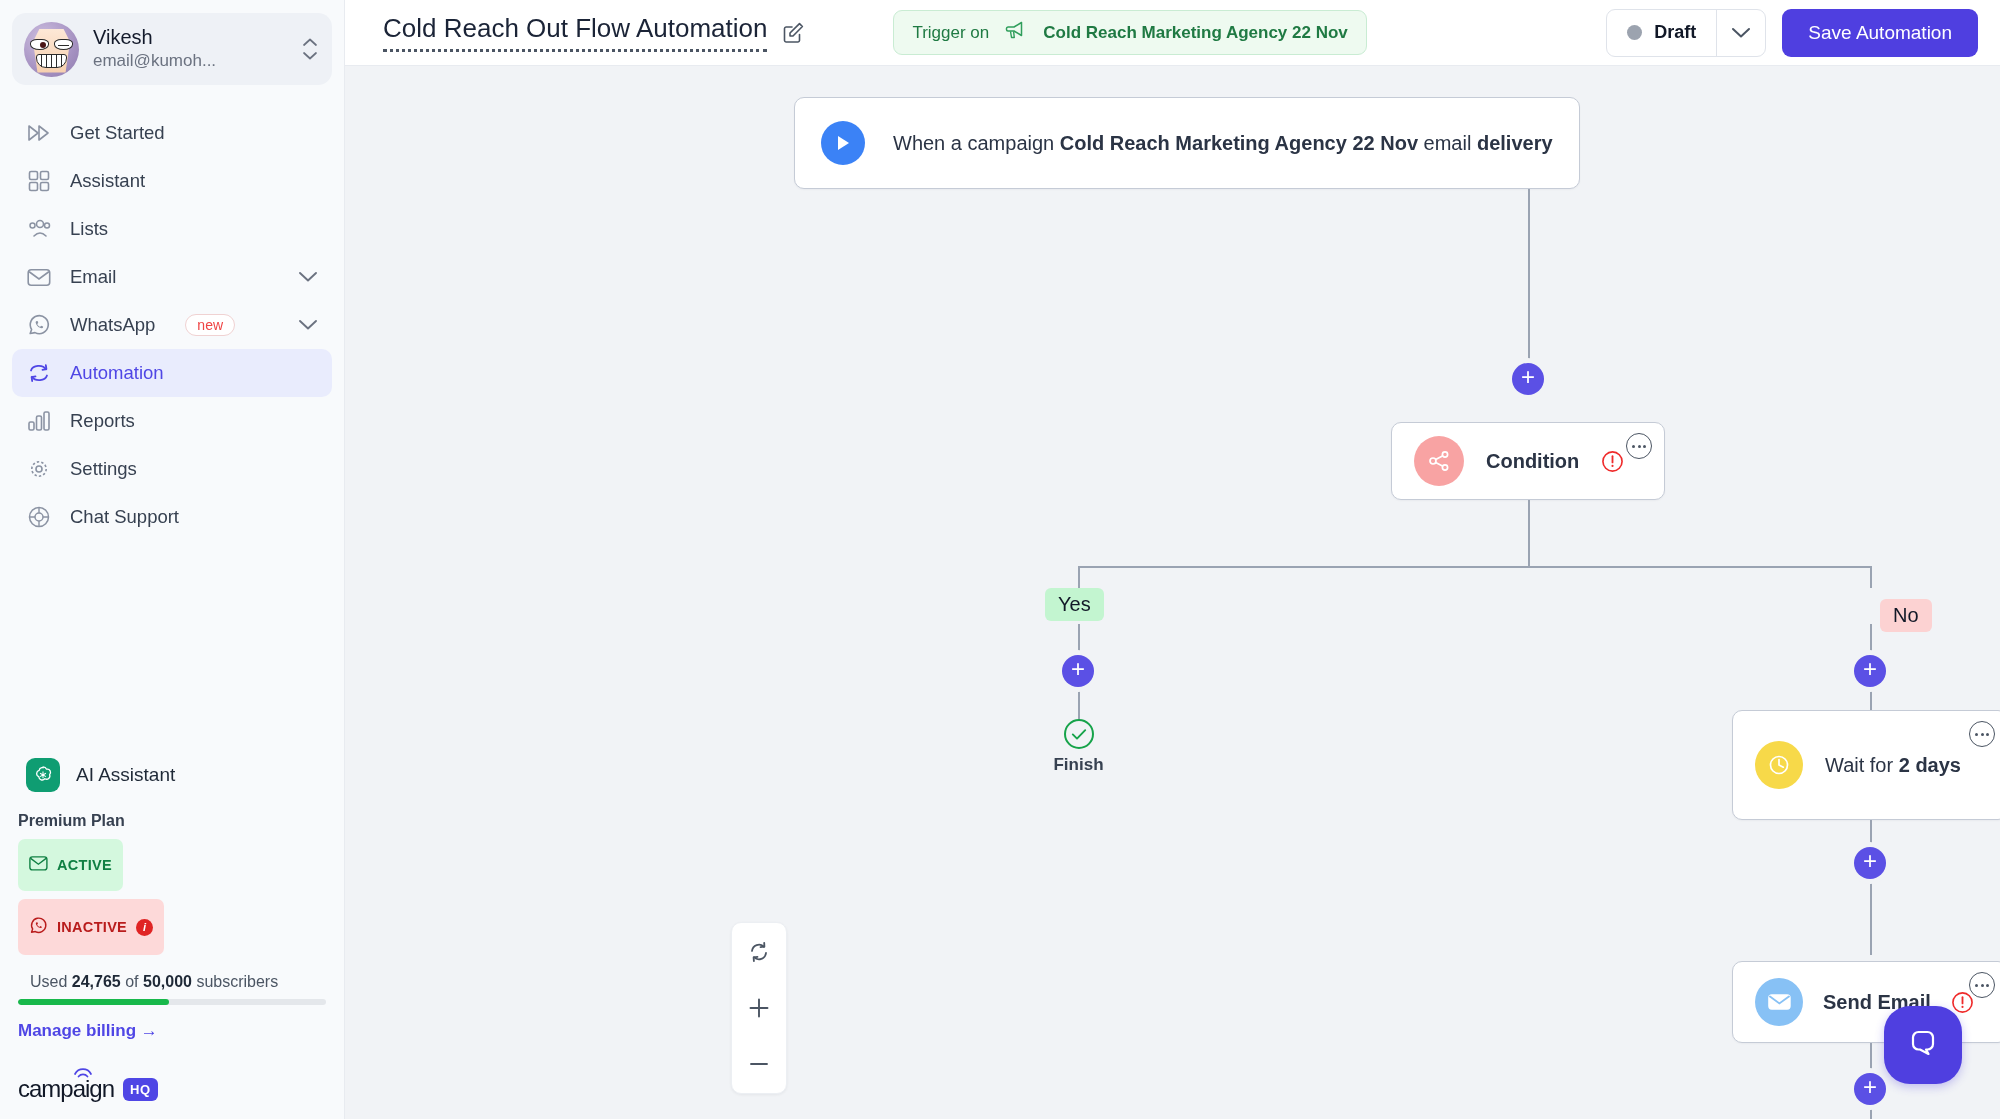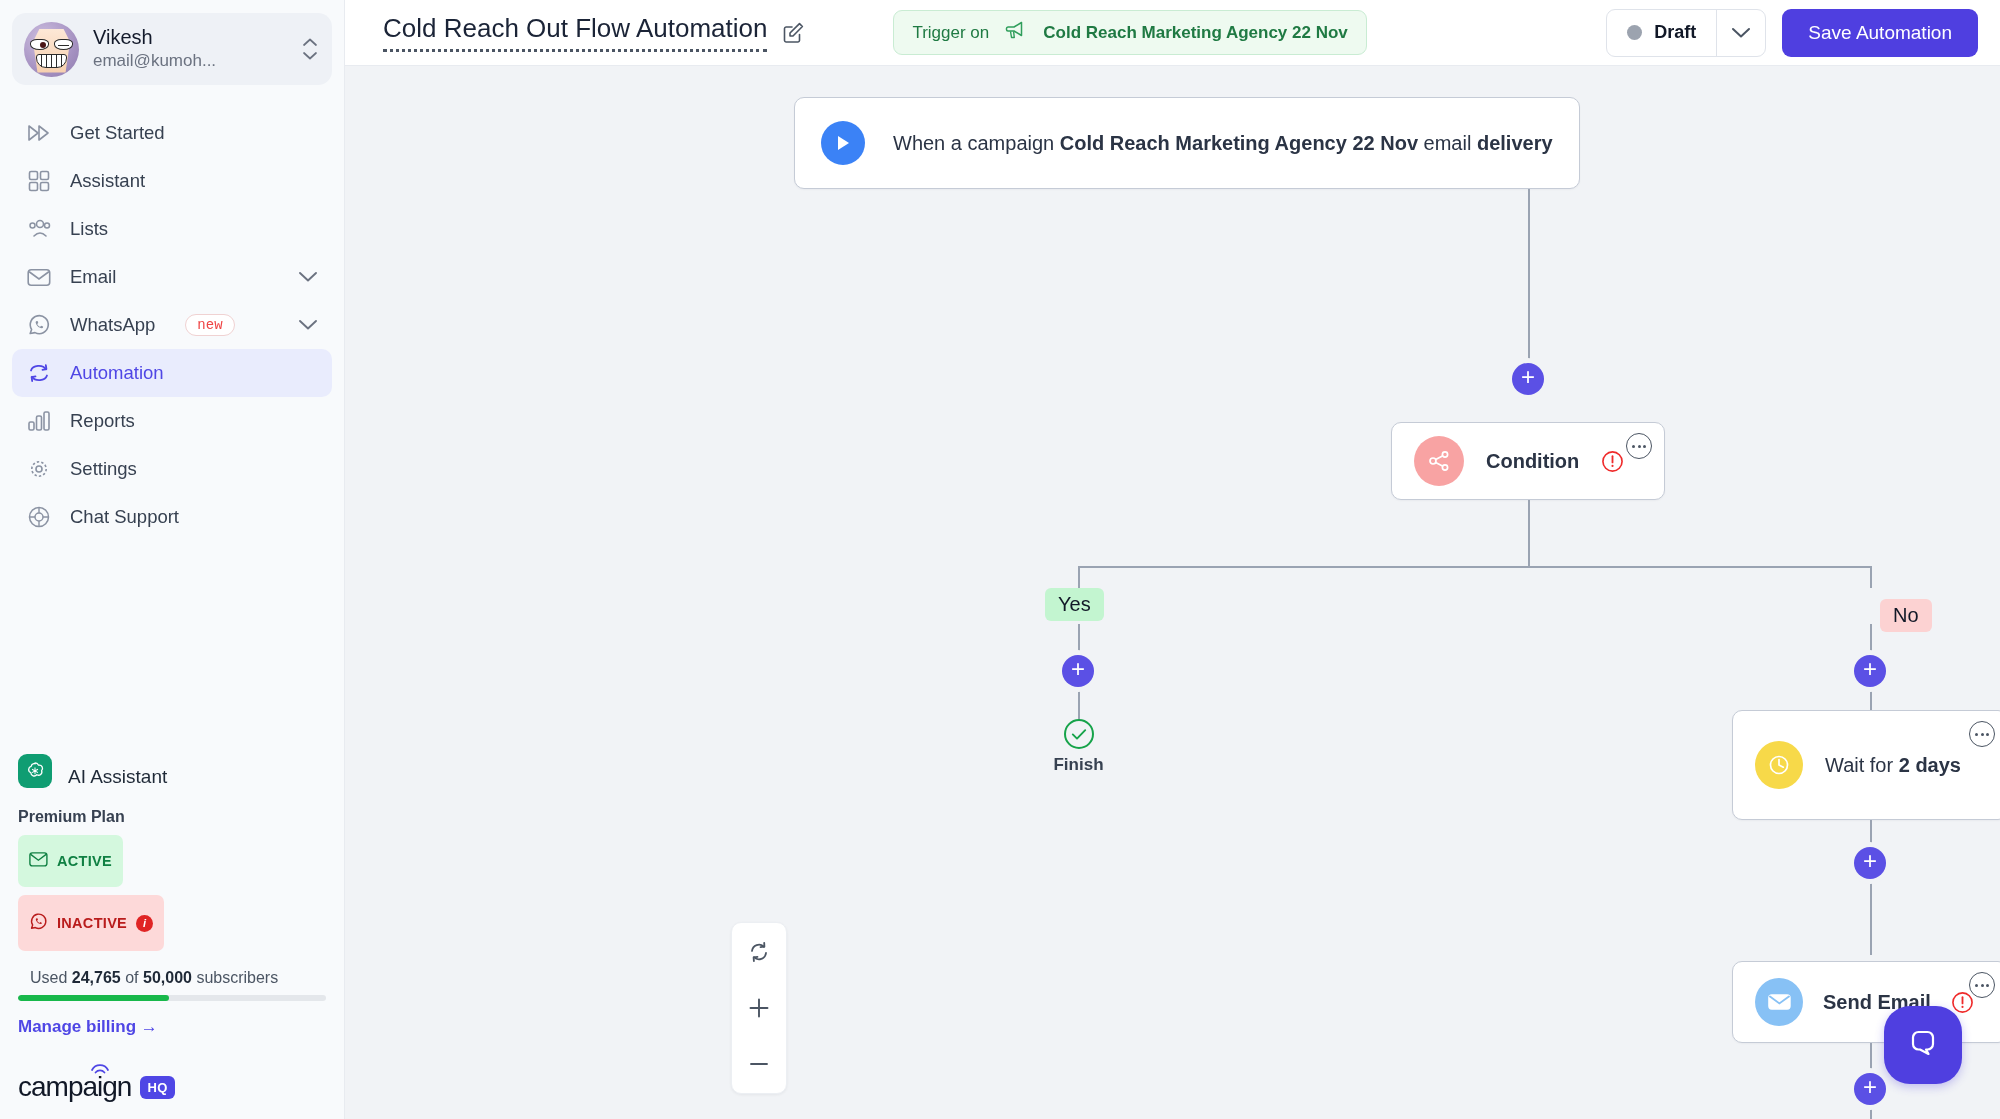--- a/index.html
+++ b/index.html
@@ -73,26 +73,26 @@
     height: 48px; margin: 0 12px; padding: 0 14px;
     border-radius: 10px; cursor: pointer;
     color: #374151; font-size: 18.5px;
   }
   .nav-item.active { background: #e9ecfd; color: #4f46e5; }
   .nav-item .ic { width: 26px; height: 26px; flex: 0 0 26px; display:flex; align-items:center; justify-content:center; color: #8b93a3; }
   .nav-item.active .ic { color: #4f46e5; }
   .nav-label { flex: 0 0 auto; }
   .badge-new {
     font-size: 14px; color: #ef4444; background: #fff;
-    border: 1px solid #f0d2d2; border-radius: 20px; padding: 2px 11px; margin-left: 12px; font-family: Liberation Mono, monospace;
+    border: 1px solid #f0d2d2; border-radius: 20px; padding: 2px 11px; margin-left: 12px;
   }
   .chev { margin-left: auto; color: #6b7280; display:flex; }
 
   .sb-bottom { position: absolute; left: 0; right: 0; bottom: 0; padding: 0 18px 16px 18px; }
-  .ai-row { display: flex; align-items: flex-end; gap: 16px; margin-bottom: 20px; }
+  .ai-row { display: flex; align-items: center; gap: 16px; margin-bottom: 20px; margin-left: 8px; }
   .ai-logo {
     width: 34px; height: 34px; border-radius: 9px; background: #0f9d72;
     display: flex; align-items: center; justify-content: center; flex: 0 0 34px;
   }
   .ai-text { font-size: 19px; color: #1f2937; }
   .plan-title { font-size: 16px; font-weight: bold; color: #374151; margin-bottom: 9px; }
   .pill {
     display: inline-flex; align-items: center; gap: 9px;
     border-radius: 7px; padding: 17px 11px; font-size: 14.5px; font-weight: bold; letter-spacing: .3px;
     margin-bottom: 8px;
@@ -102,21 +102,21 @@
   .warn-dot {
     width: 17px; height: 17px; border-radius: 50%; background: #e02424; color: #fff;
     font-size: 11px; display:flex; align-items:center; justify-content:center; font-style: italic; font-weight: bold;
   }
   .usage { font-size: 16px; color: #4b5563; margin: 10px 0 8px 12px; }
   .usage b { color: #1f2937; }
   .bar { height: 6px; border-radius: 4px; background: #e4e7eb; overflow: hidden; }
   .bar > i { display: block; height: 100%; background: #18b84b; border-radius: 4px; }
   .billing { font-size: 17px; color: #4f46e5; font-weight: bold; margin-top: 16px; display: inline-block; cursor: pointer;}
   .brand { display: flex; align-items: center; gap: 9px; margin-top: 34px; }
-  .brand-text { font-size: 28px; color: #111827; letter-spacing: -1px; position: relative; }
+  .brand-text { font-size: 24px; color: #111827; letter-spacing: -1px; position: relative; }
   .brand-wifi { position: absolute; right: 21px; top: -10px; color: #4f46e5; font-size: 15px; }
   .brand-hq {
     background: #4f46e5; color: #fff; font-size: 13px; font-weight: bold;
     border-radius: 6px; padding: 4px 7px; letter-spacing: .5px;
   }
 
   
   .main { flex: 1; position: relative; background: #f1f3f6; height: 1119px; }
   .topbar {
     height: 66px; background: #fff; border-bottom: 1px solid #e8ebf0;

